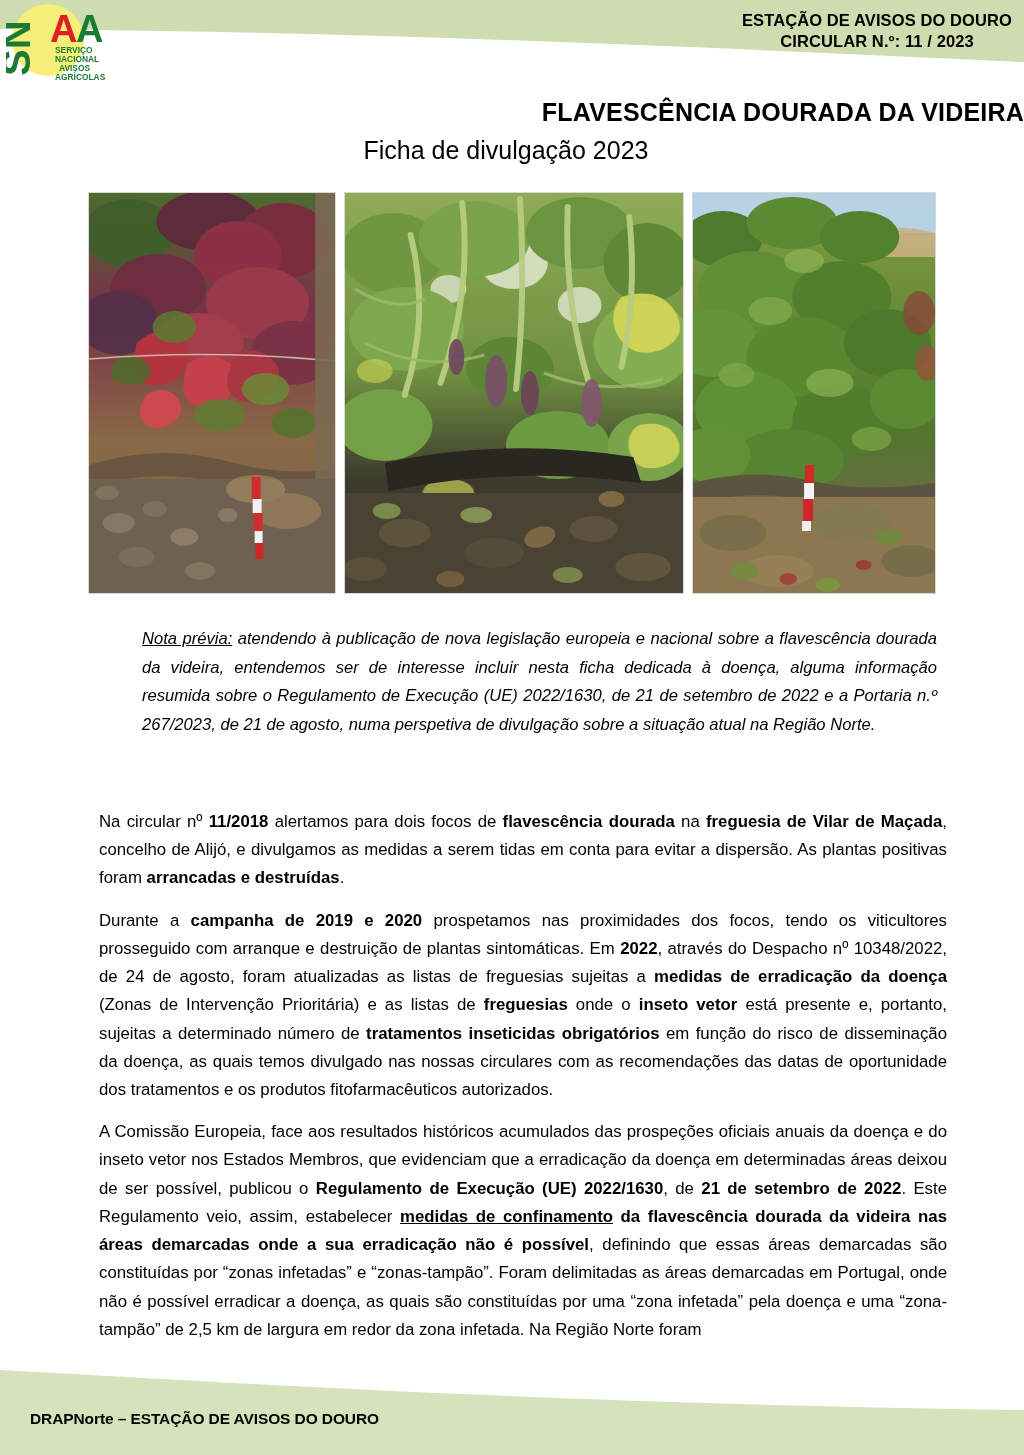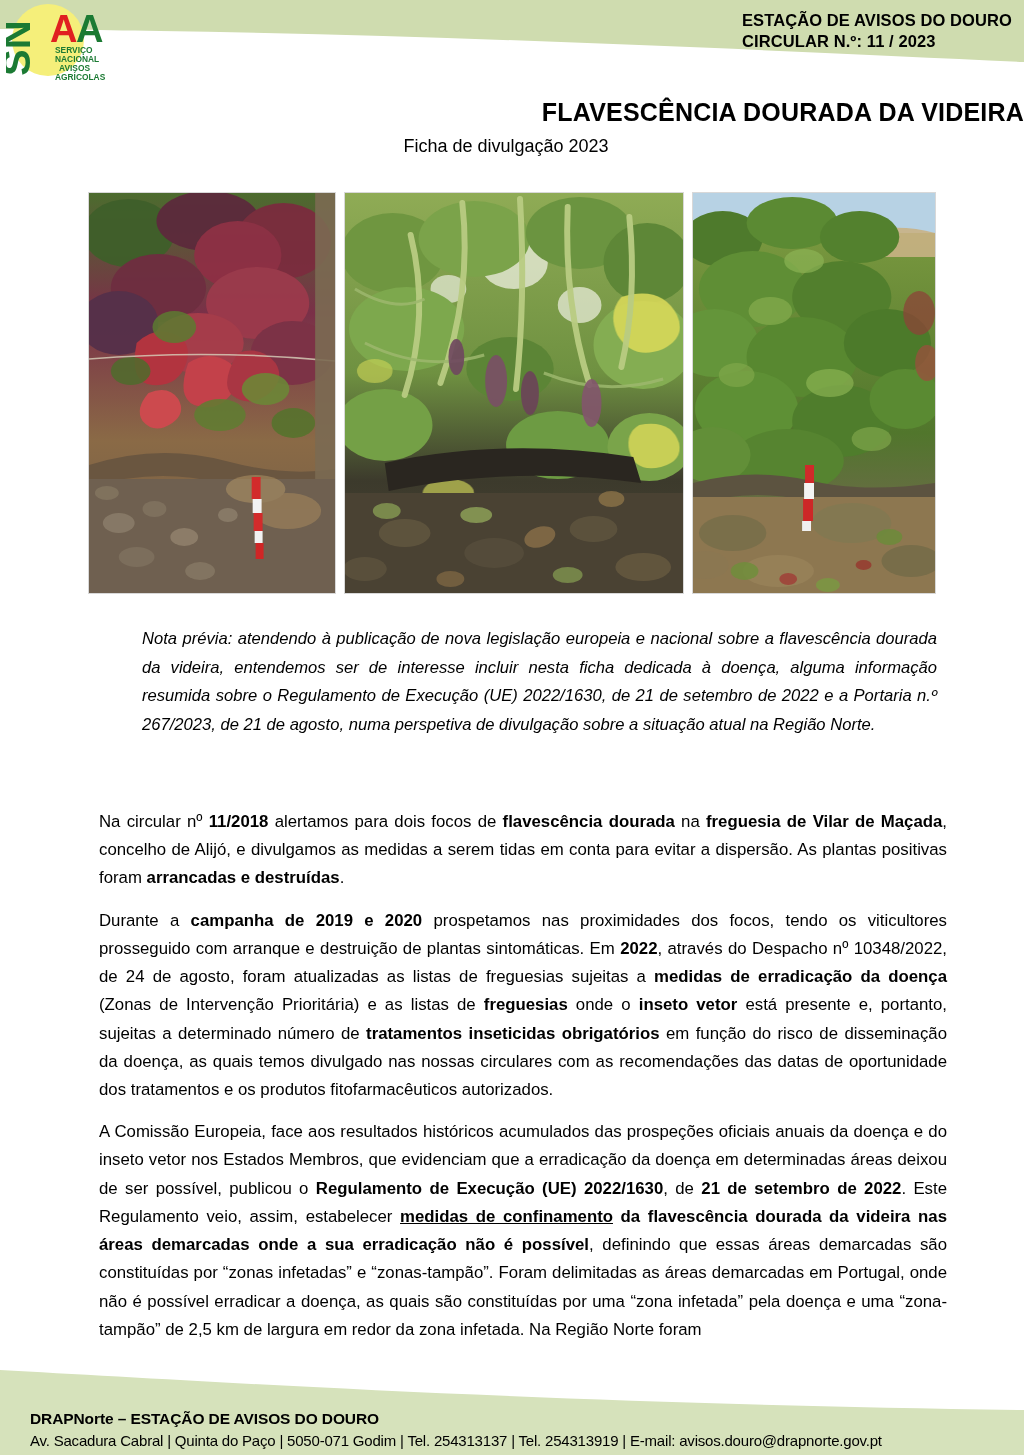--- a/index.html
+++ b/index.html
@@ -31,21 +31,21 @@
   #logo {
     position: absolute;
     left: 6px; top: 0px;
     width: 118px; height: 82px;
   }
   #logo svg { display: block; }
 
   #header-text {
     position: absolute;
     right: 12px; top: 10px;
-    text-align: left;
+    text-align: center;
     line-height: 1.25;
   }
   #header-text .l {
     font-size: 16.5px;
     font-weight: bold;
     letter-spacing: 0.1px;
     white-space: nowrap;
   }
 
   
@@ -56,21 +56,21 @@
     text-align: right;
     font-size: 25px;
     font-weight: bold;
     letter-spacing: 0.2px;
   }
   #doc-subtitle {
     position: absolute;
     left: 0; top: 136px;
     width: 1012px;
     text-align: center;
-    font-size: 18px;
+    font-size: 25px;
     font-weight: normal;
   }
 
   
   #photos {
     position: absolute;
     left: 88px; top: 192px;
     width: 848px; height: 402px;
     display: flex;
     gap: 8px;
@@ -90,21 +90,21 @@
   #nota {
     position: absolute;
     left: 142px; top: 625px;
     width: 795px;
     font-size: 16.6px;
     font-style: italic;
     line-height: 1.72;
     text-align: justify;
     text-justify: inter-word;
   }
-  #nota .u { }
+  #nota .u { text-decoration: underline; }
 
   
   #body {
     position: absolute;
     left: 99px; top: 808px;
     width: 848px;
   }
   #body p {
     margin: 0 0 14px 0;
     font-size: 16.8px;
@@ -414,16 +414,15 @@
       <p><span>A Comissão Europeia, face aos resultados históricos acumulados das prospeções oficiais anuais da doença e do inseto vetor nos Estados Membros, que evidenciam que a erradicação da doença em determinadas áreas deixou de ser possível, publicou o </span><b><span>Regulamento de Execução (UE) 2022/1630</span></b><span>, de </span><b><span>21 de setembro de 2022</span></b><span>. Este Regulamento veio, assim, estabelecer </span><u><b><span>medidas de confinamento</span></b></u><b><span> da flavescência dourada da videira nas </span></b><b><span>áreas demarcadas onde a sua erradicação não é possível</span></b><span>, definindo que essas áreas demarcadas são constituídas por “zonas infetadas” e “zonas-tampão”. Foram delimitadas as áreas demarcadas em Portugal, onde não é possível erradicar a doença, as quais são constituídas por uma “zona infetada” pela doença e uma “zona-tampão” de 2,5 km de largura em redor da zona infetada. Na Região Norte foram</span></p>
     </div>
 
   <div id="footer-band">
     <svg width="1024" height="87" viewBox="0 0 1024 87" xmlns="http://www.w3.org/2000/svg" aria-hidden="true">
       <path d="M0,2 C220,14 560,36 1024,42 L1024,87 L0,87 Z" fill="#d6e2bb"></path>
     </svg>
   </div>
   <div id="footer-text">
     <div class="f1">DRAPNorte – ESTAÇÃO DE AVISOS DO DOURO</div>
-    <div class="f2">Av. Sacadura Cabral | Quinta do Paço | 5050-071 Godim | Tel. 254313137 | Tel. 254313919 | E-mail: avisos.douro@drapnorte.gov.pt</div>
   </div>
 
 </div>
 
 </body></html>

